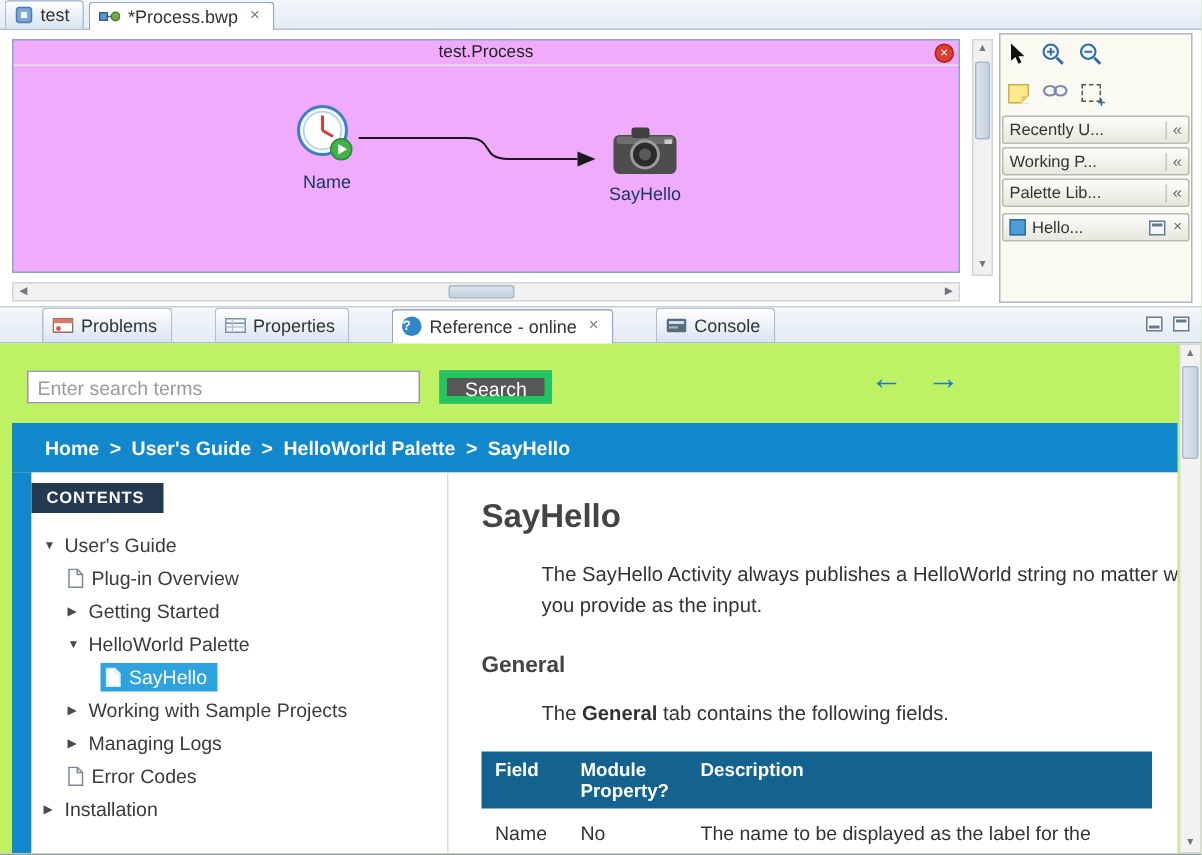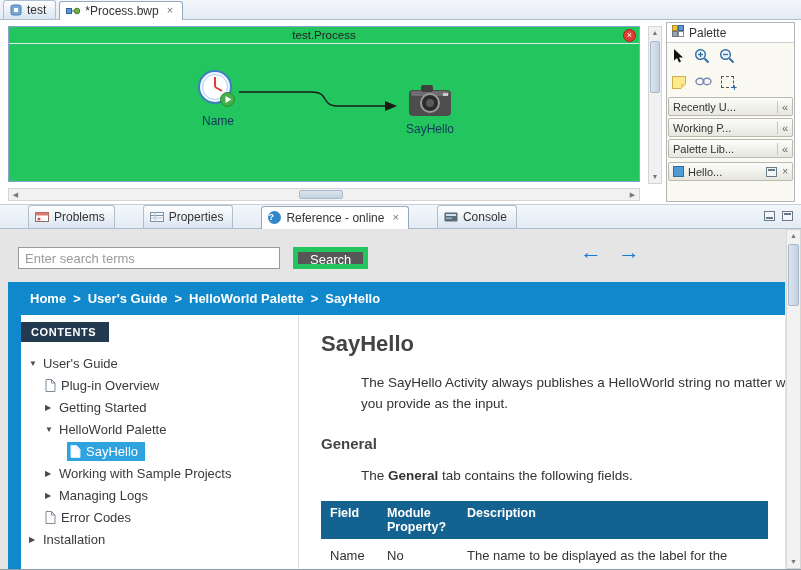--- a/index.html
+++ b/index.html
@@ -19,21 +19,21 @@
   .tab-close { color:#777; font-size:11px; margin-left:3px; line-height:1; }
   .ticon { display:inline-flex; align-items:center; }
   .help-ic { width:13px; height:13px; border-radius:50%; background:#2f86c8; color:#fff; font-size:9px; font-weight:bold; text-align:center; line-height:13px; }
   .corner-icons { position:absolute; right:8px; top:6px; display:flex; gap:7px; }
   .winbtn { width:11px; height:10px; border:1px solid #68798a; position:relative; background:#f4f7fa; }
   .winbtn.min::after { content:""; position:absolute; left:1px; right:1px; bottom:1px; height:2px; background:#68798a; }
   .winbtn.max::after { content:""; position:absolute; left:1px; right:1px; top:1px; height:2px; background:#68798a; }
 
   
   .editor-area { position:absolute; top:20px; left:0; right:0; height:184px; background:#fff; }
-  .canvas { position:absolute; left:8px; top:6px; width:632px; height:156px; background:#22c55e; border:1px solid #88a6c8; }
+  .canvas { position:absolute; left:8px; top:6px; width:632px; height:156px; background:#f0abfc; border:1px solid #88a6c8; }
   .canvas-title { position:relative; height:17px; border-bottom:1px solid #e6e6e6; }
   .canvas-title .ct-label { position:absolute; left:0; right:0; top:2px; text-align:center; font-size:11.5px; color:#222; }
   .red-close { position:absolute; right:3px; top:2px; width:13px; height:13px; border-radius:50%; background:#e03c31; border:1px solid #a92318; color:#fff; font-size:9px; line-height:11px; text-align:center; cursor:pointer; }
   .canvas-body { position:relative; height:137px; }
   .node { position:absolute; text-align:center; font-size:12px; color:#17365c; }
   .node-timer { left:176px; top:24px; width:66px; }
   .node-camera { left:380px; top:38px; width:82px; }
   .node .nlabel { display:block; margin-top:1px; }
   .connector { position:absolute; left:230px; top:44px; }
 
@@ -60,21 +60,21 @@
   .pal-section { display:flex; align-items:center; height:19px; margin:2px 1px 0; padding:0 4px; border:1px solid #b9b9b2; border-radius:2px;
                  background:linear-gradient(#fcfcfa,#e7e7df); font-size:11px; color:#333; }
   .pal-section .plabel { flex:1; overflow:hidden; white-space:nowrap; }
   .pal-section .chev { color:#666; font-size:11px; padding-left:4px; border-left:1px solid #c6c6bd; }
   .pal-drawer { margin-top:4px; }
   .drawer-sq { width:11px; height:11px; background:#4f9bd5; border:1px solid #2d6da0; margin-right:4px; }
   .drawer-btns { display:flex; gap:5px; align-items:center; }
   .drawer-x { color:#666; font-size:10px; }
 
   
-  .ref-panel { position:absolute; top:229px; left:0; right:0; bottom:0; background:#e5e5e5; overflow:hidden; }
+  .ref-panel { position:absolute; top:229px; left:0; right:0; bottom:0; background:#bef264; overflow:hidden; }
   .search-input { position:absolute; left:18px; top:18px; width:262px; height:22px; border:1px solid #9a9a9a; font-size:13px; padding:0 6px; color:#333; font-family:"Liberation Sans",sans-serif; }
   .search-input::placeholder { color:#9a9a9a; }
   .search-btn { position:absolute; left:293px; top:18px; height:22px; padding:0 12px; background:#575757; color:#fff; border:5px solid #22c55e; font-size:13px; font-family:"Liberation Sans",sans-serif; cursor:pointer; }
   .nav-arrow { position:absolute; top:12px; font-size:22px; font-weight:bold; color:#1a7cd0; cursor:pointer; line-height:1; }
   .nav-back { left:580px; } .nav-fwd { left:618px; }
 
   .breadcrumb { position:absolute; left:8px; top:53px; width:777px; height:33px; background:#1088cb; color:#fff; display:flex; align-items:center; gap:7px; padding-left:22px; font-size:13px; font-weight:bold; }
   .crumb { cursor:pointer; } .crumb-sep { font-weight:bold; }
   .blue-strip { position:absolute; left:8px; top:86px; width:13px; bottom:0; background:#1088cb; }
 
@@ -177,31 +177,20 @@
       <span class="sarrow right">▶</span>
     </div>
 
     <div class="vscroll editor-v">
       <span class="sarrow up">▲</span>
       <span class="sthumb"></span>
       <span class="sarrow down">▼</span>
     </div>
 
     <div class="palette">
-      <div class="pal-header">
-        <span>
-          <svg width="12" height="12">
-              <rect x="0.5" y="0.5" width="5" height="5" fill="#f0c040" stroke="#b08a20"></rect>
-              <rect x="6.5" y="0.5" width="5" height="5" fill="#5b9bd5" stroke="#33648f"></rect>
-              <rect x="0.5" y="6.5" width="5" height="5" fill="#9aa5b0" stroke="#6b7684"></rect>
-              <rect x="6.5" y="6.5" width="5" height="5" fill="#fff" stroke="#8a8a8a"></rect>
-            </svg>
-        </span>
-        <span>Palette</span>
-      </div>
       <div class="pal-toolbar">
         <div class="pal-toolrow">
           <span>
             <svg width="13" height="16">
                 <path d="M2 1 L2 12.5 L5 10 L7 14.5 L9 13.5 L7 9.5 L11 9.5 Z" fill="#111"></path>
               </svg>
           </span>
           <span>
             <svg width="16" height="16">
                 <circle cx="6.5" cy="6.5" r="4.8" fill="#eef5fc" stroke="#2e6da4" stroke-width="1.4"></circle>

